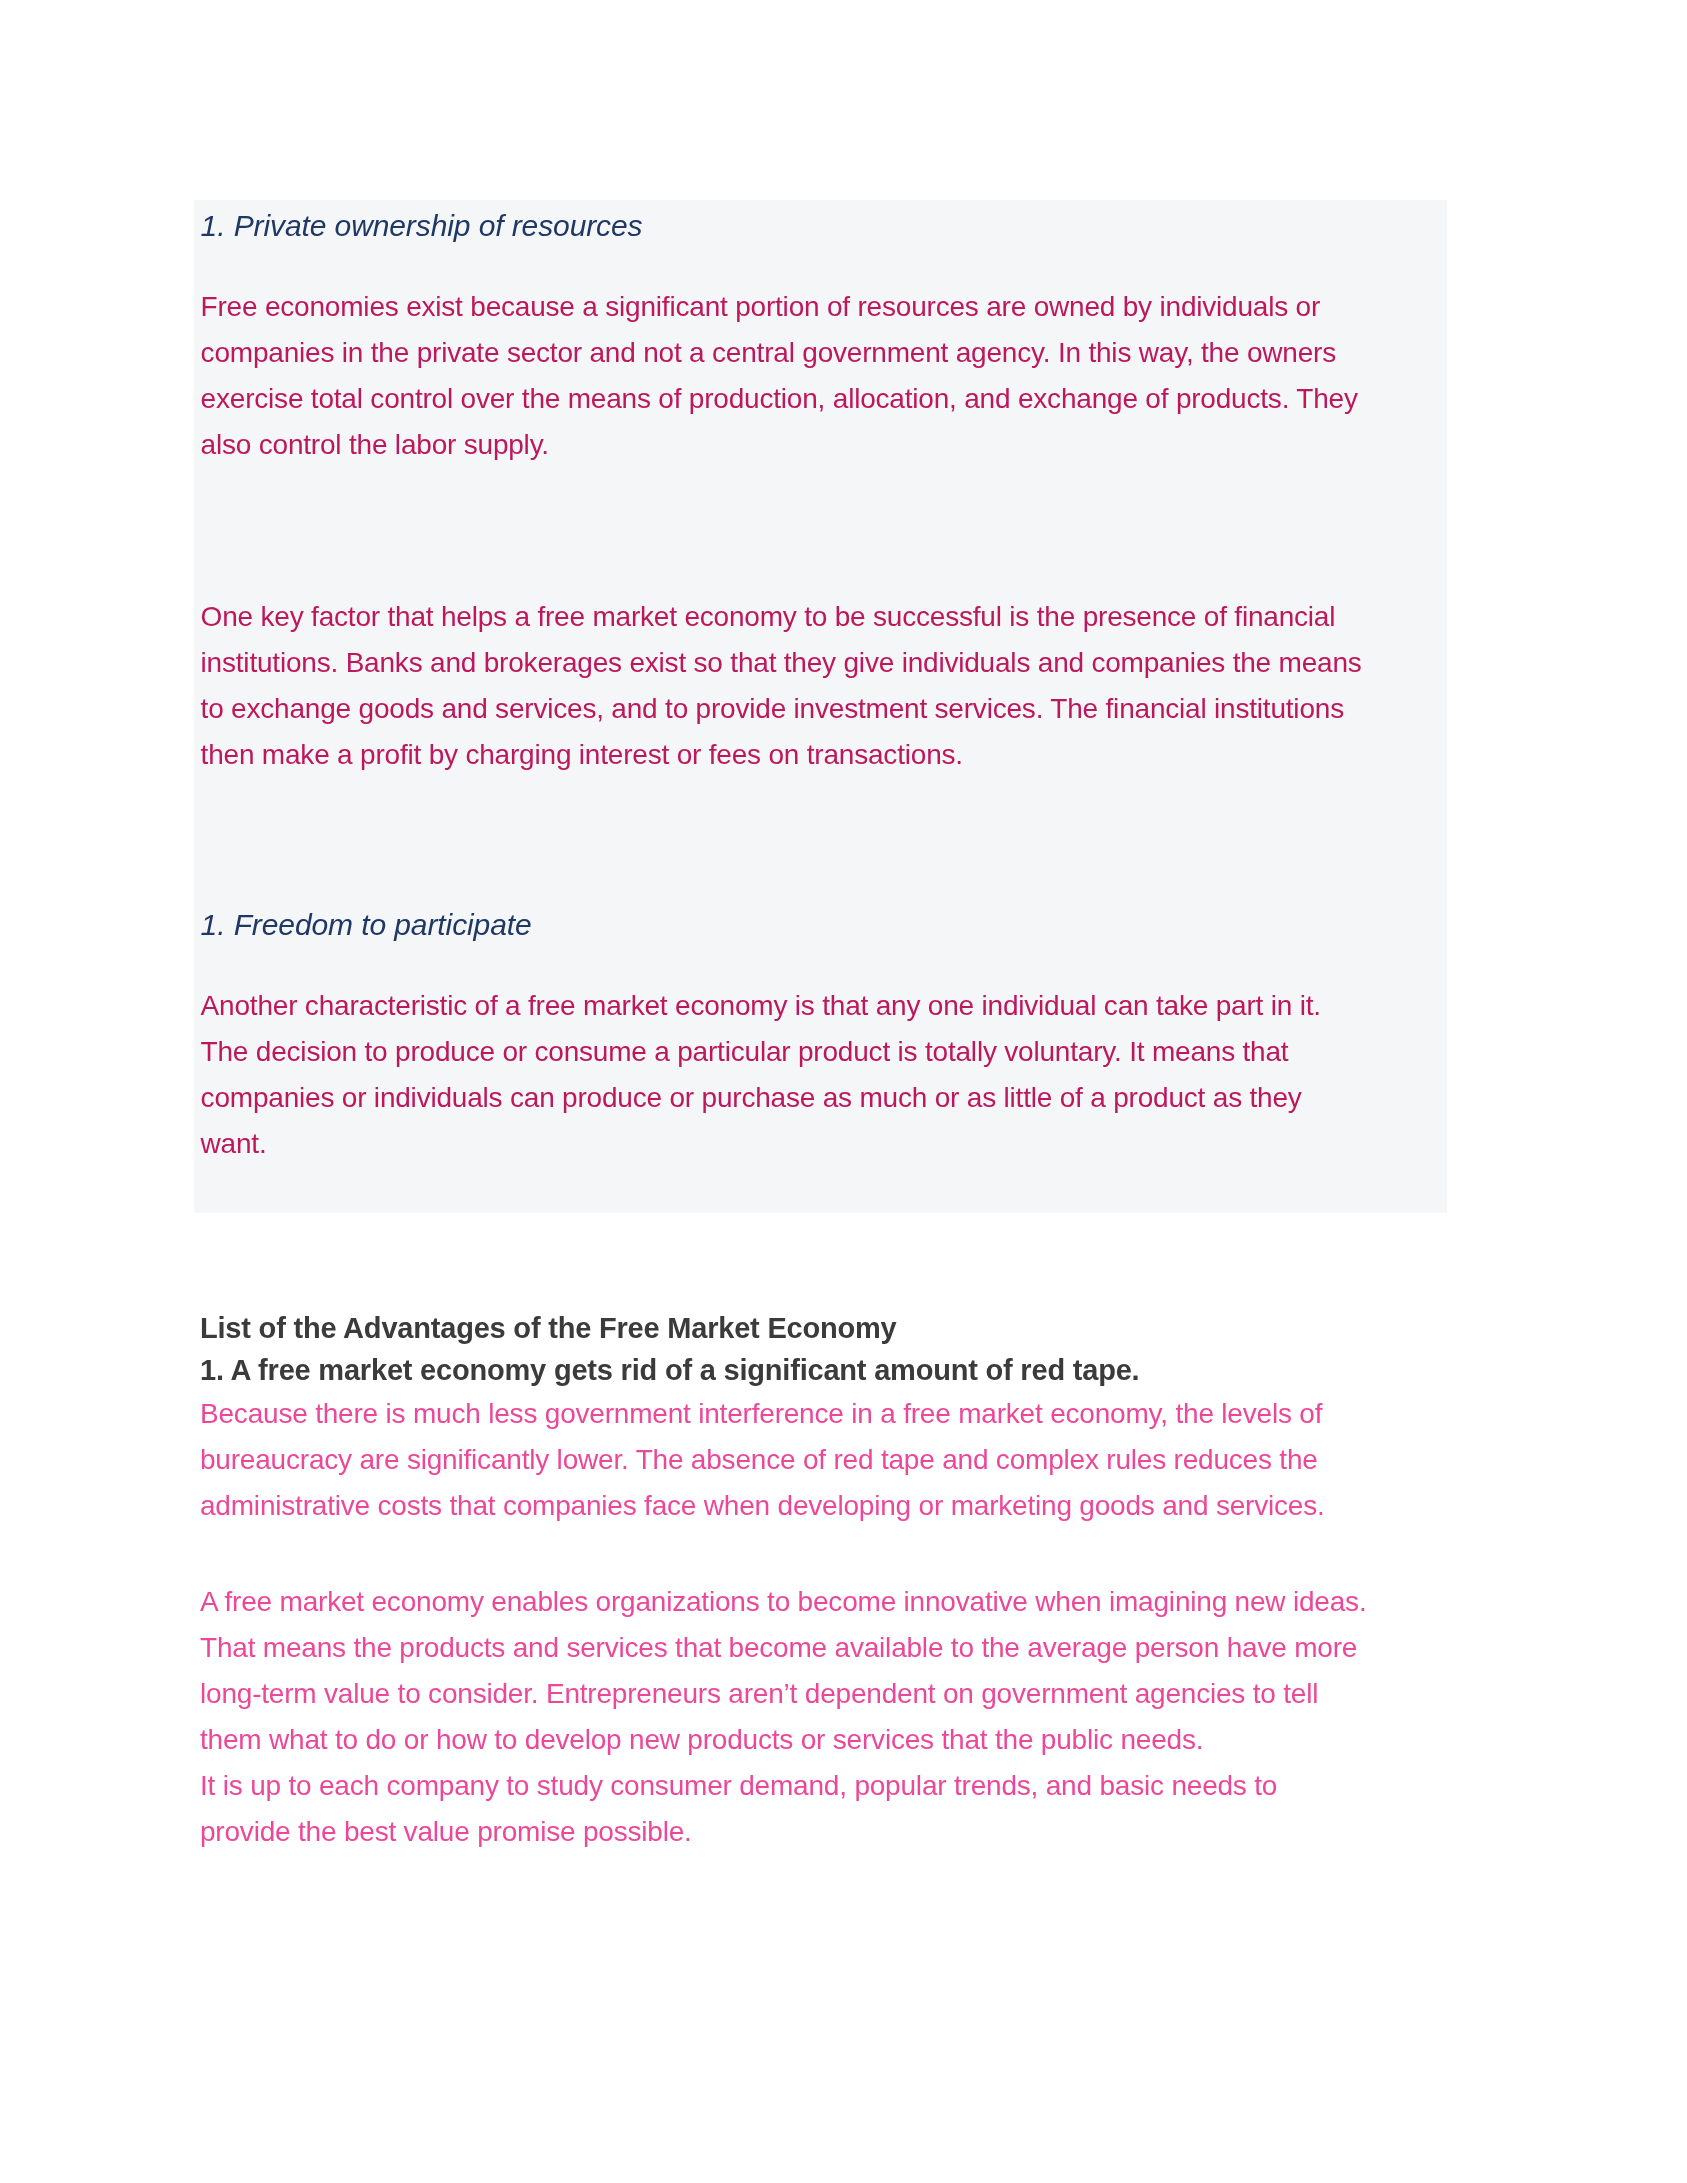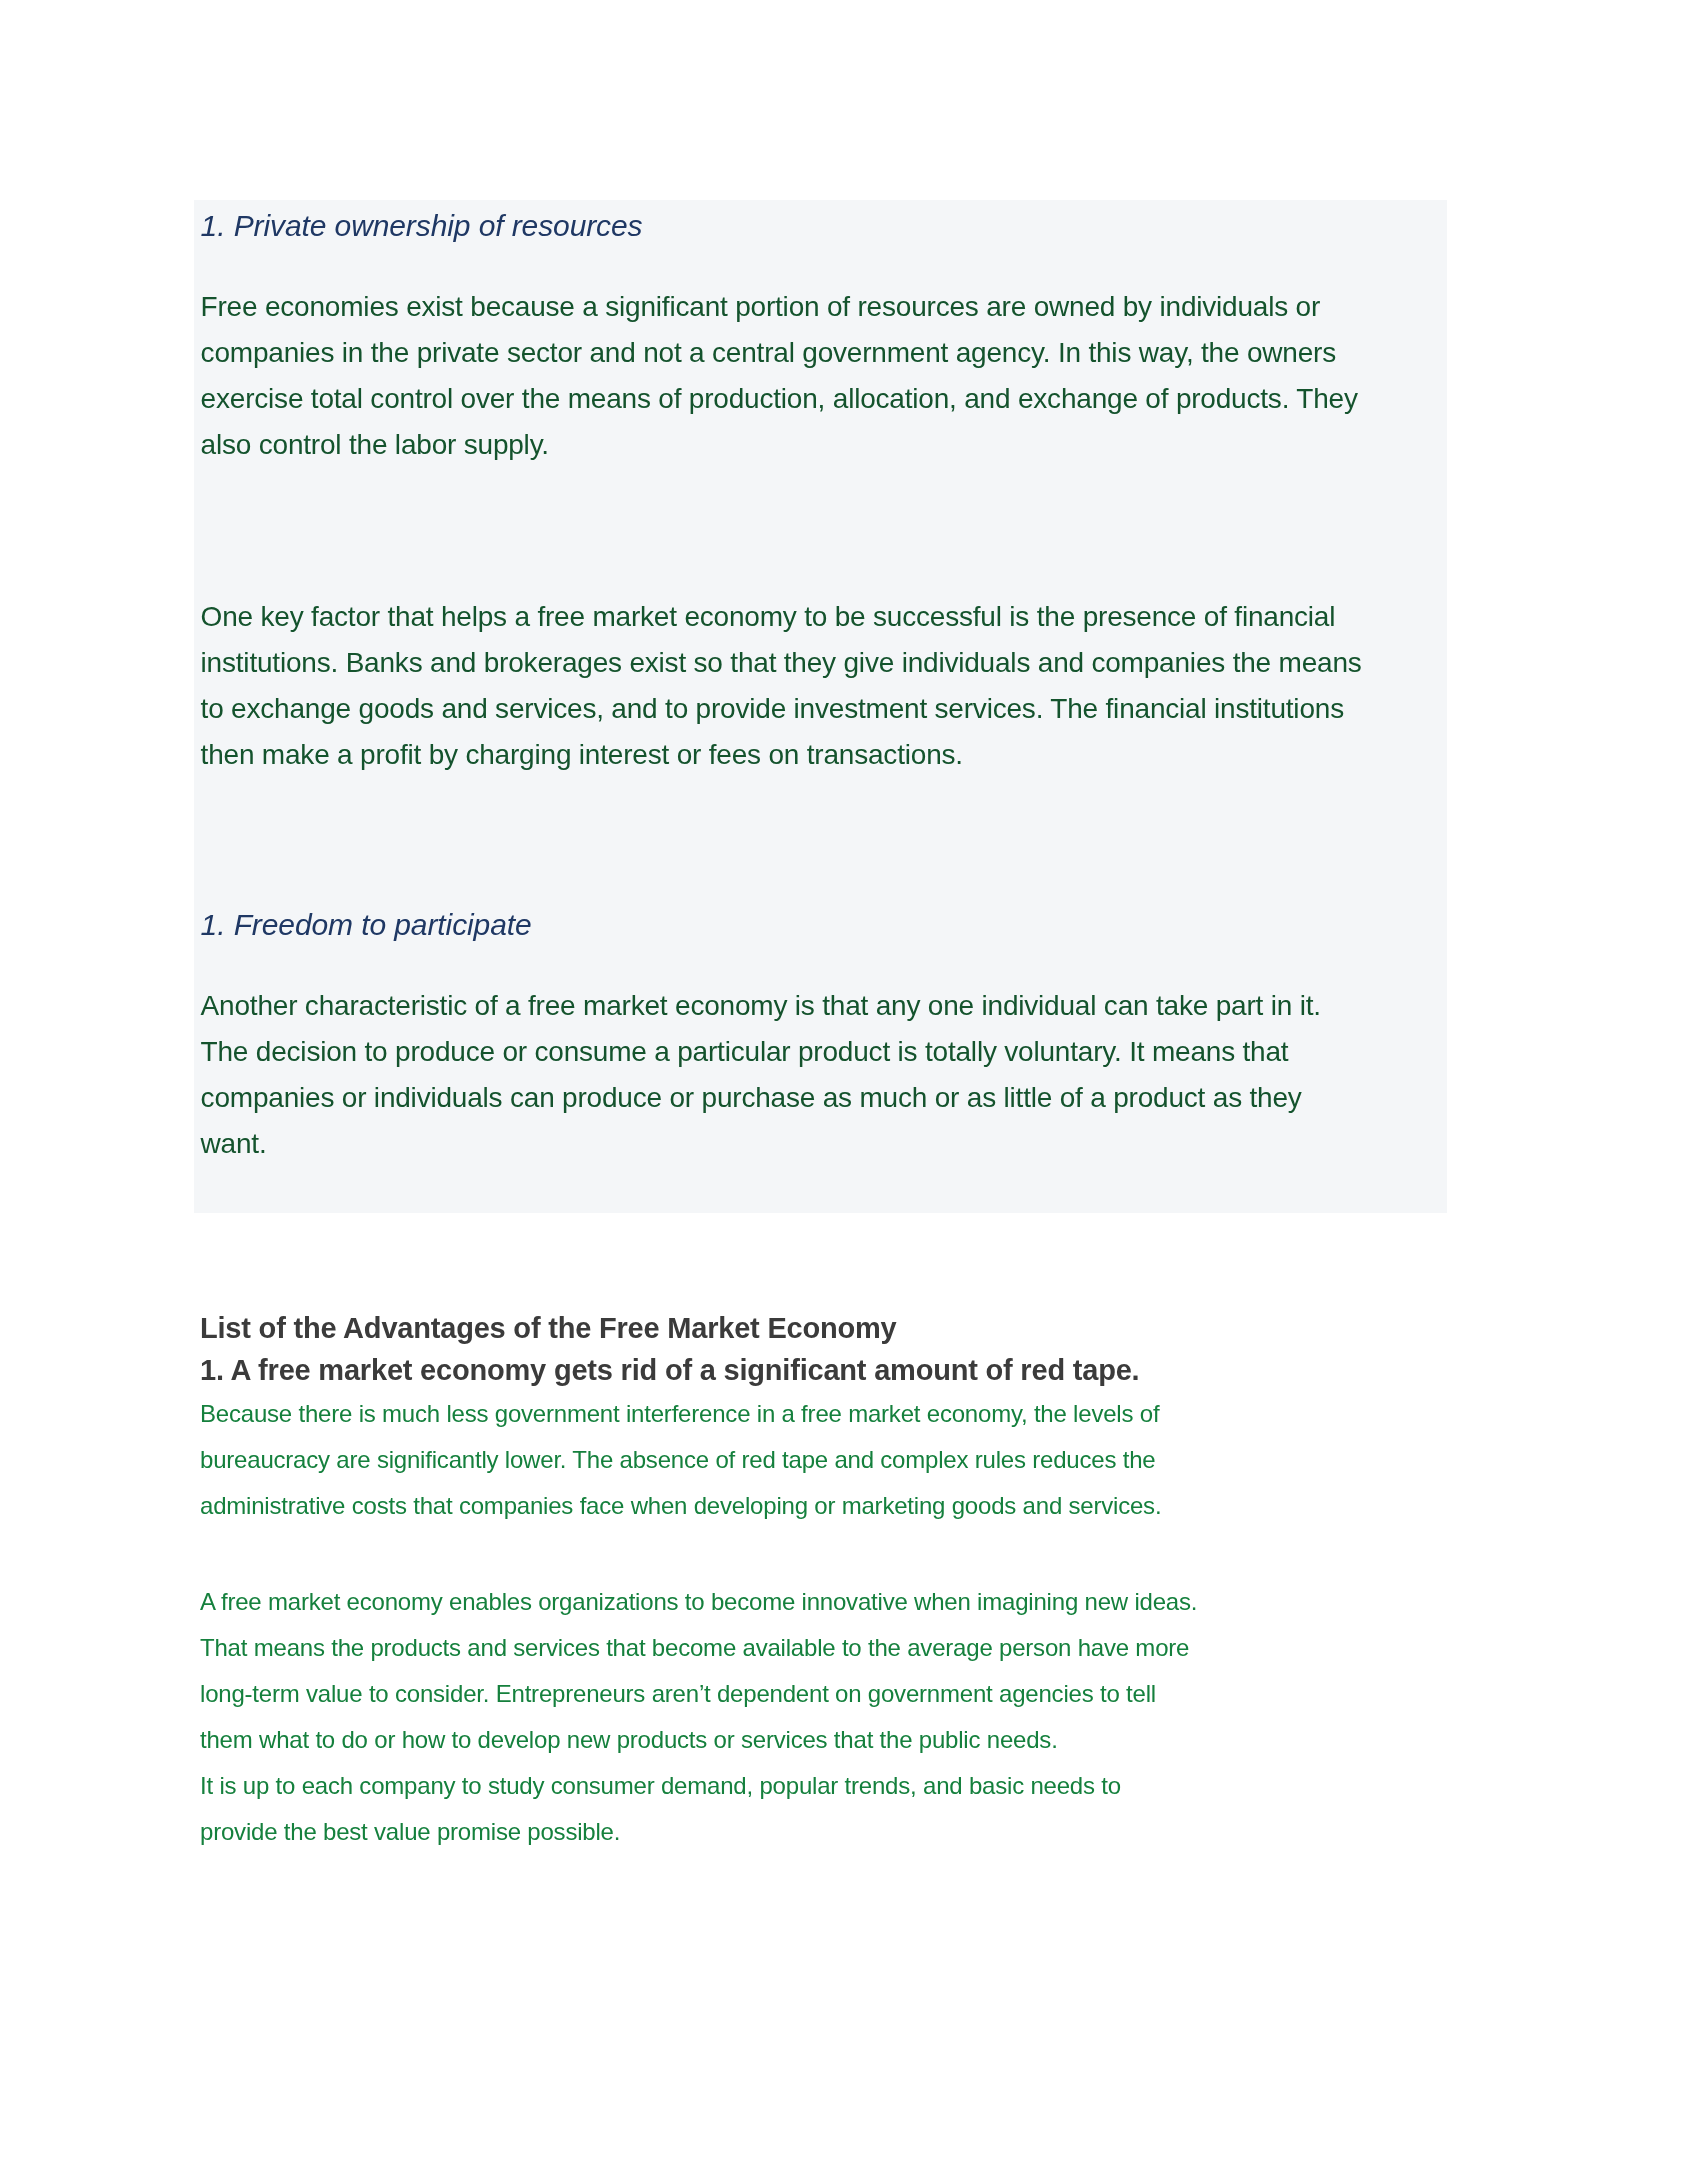--- a/index.html
+++ b/index.html
@@ -32,21 +32,21 @@
     line-height: 42px;
     font-style: italic;
     font-weight: 400;
     color: #1f3864;
     letter-spacing: -0.1px;
   }
   .char-para {
     margin: 37px 0 0 0;
     font-size: 28px;
     line-height: 46px;
-    color: #14532d;
+    color: #be185d;
     white-space: pre-line;
     letter-spacing: -0.2px;
   }
   .advantages {
     position: absolute;
     left: 200px;
     top: 1307px;
     width: 1244px;
   }
   .adv-title {
@@ -62,23 +62,23 @@
   .adv-heading {
     margin: 0;
     font-size: 29px;
     line-height: 42px;
     font-weight: 700;
     color: #3b3b3b;
     letter-spacing: -0.2px;
   }
   .adv-body {
     margin: 0;
-    font-size: 24px;
+    font-size: 28px;
     line-height: 46px;
-    color: #15803d;
+    color: #ec4899;
     white-space: pre-line;
     letter-spacing: -0.2px;
   }
 </style>
 </head>
 <body>
 
 <div class="page">
 
   <section class="highlight-panel">

